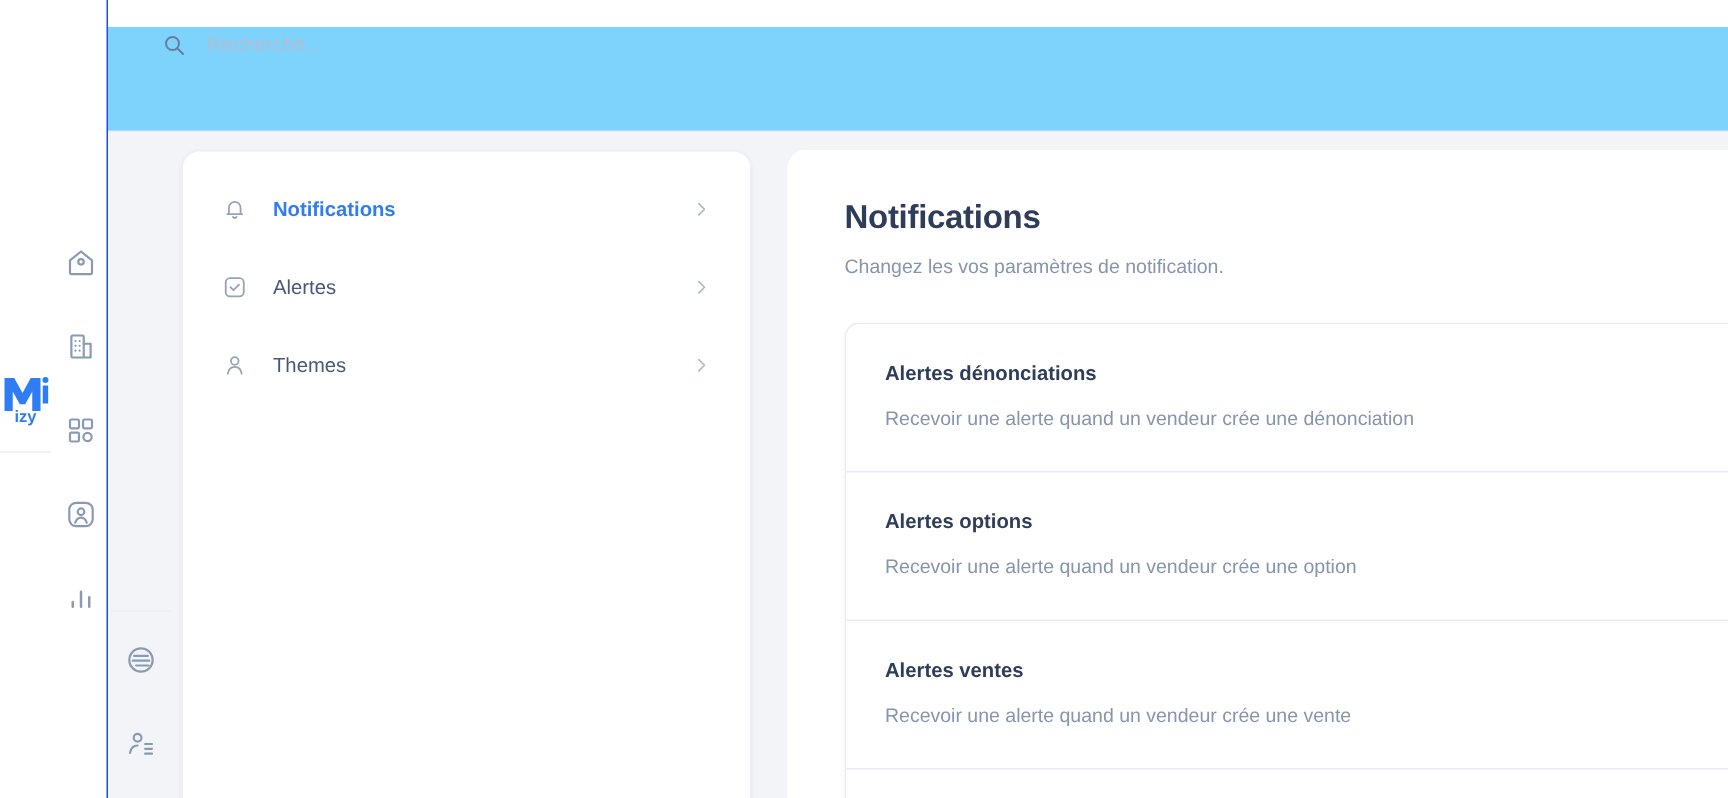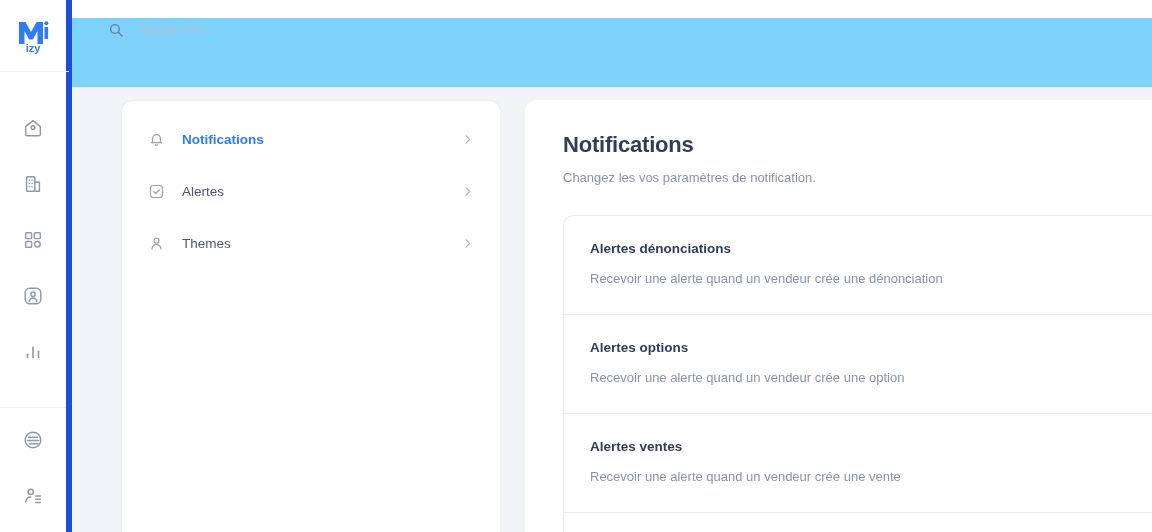--- a/index.html
+++ b/index.html
@@ -21,23 +21,23 @@
     overflow: hidden;
   }
 
   
   .rail {
     position: absolute;
     left: 0; top: 0;
     width: 72px;
     height: 532px;
     background: #ffffff;
-    border-right: 6px solid #1d4ed8;
-    display: flex;
-    flex-direction: column;
+    border-right: 1px solid #1d4ed8;
+    display: flex;
+    flex-direction: row;
     align-items: center;
     z-index: 5;
   }
 
   .rail-logo {
     height: 72px;
     width: 72px;
     display: flex;
     align-items: center;
     justify-content: center;

